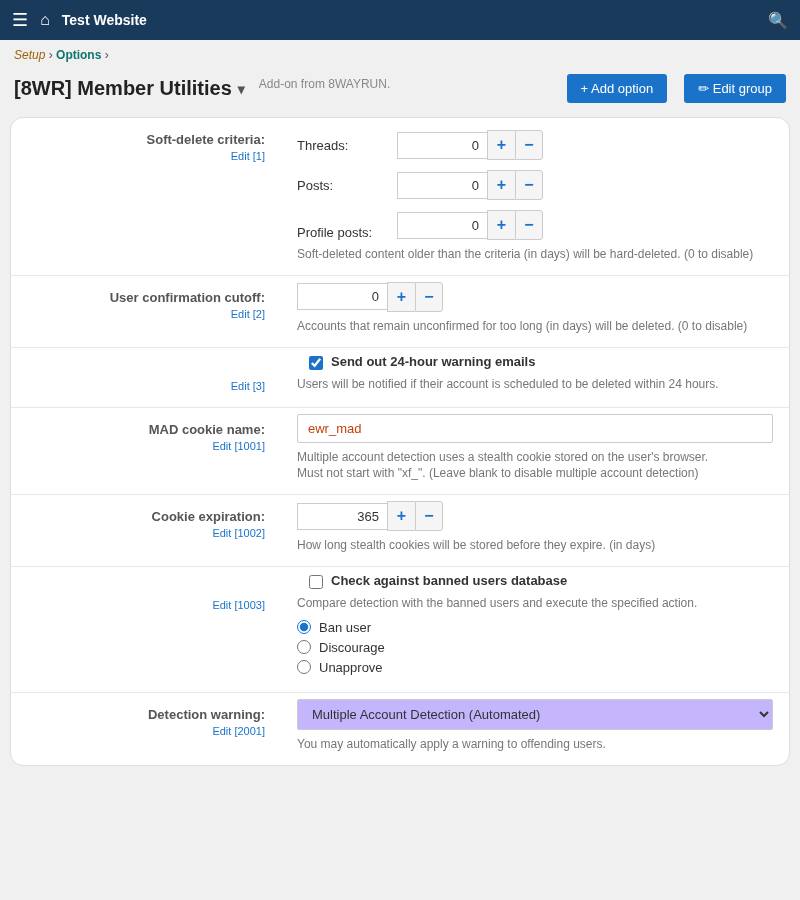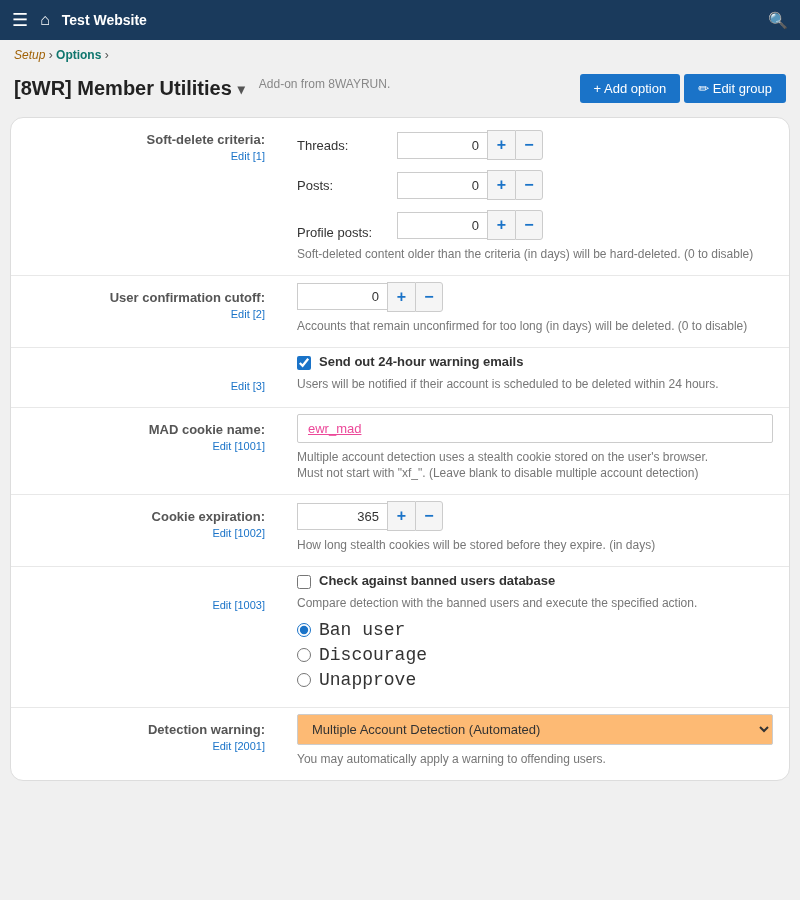--- a/index.html
+++ b/index.html
@@ -33,21 +33,21 @@
     .page-header {
       padding: 4px 14px 8px 14px;
       display: flex;
       align-items: center;
       justify-content: space-between;
     }
     .page-header .title-block { display: flex; gap: 14px; }
     .page-header h1 { font-size: 20px; font-weight: bold; color: #222; display: flex; align-items: center; gap: 6px; }
     .page-header h1 .caret { font-size: 14px; color: #555; }
     .page-header .subtitle { font-size: 12px; color: #888; }
-    .page-header .btn-group { display: flex; gap: 4px; }
+    .page-header .btn-group { display: flex; gap: 17px; }
 
     .btn-primary {
       background: #1a73c8;
       color: #fff;
       border: none;
       padding: 7px 14px;
       border-radius: 3px;
       font-size: 13px;
       cursor: pointer;
       display: flex;
@@ -144,32 +144,32 @@
       margin-top: 6px;
       line-height: 1.4;
     }
 
     
     .text-input-field {
       width: 100%;
       padding: 6px 10px;
       border: 1px solid #ccc;
       font-size: 13px;
-      color: #ec4899;
+      color: #c2410c;
       outline: none;
       border-radius: 2px;
-      text-decoration: underline;
     }
 
     
     .checkbox-row {
       display: flex;
       align-items: flex-start;
       gap: 8px;
       margin-bottom: 4px;
+      margin-left: 12px;
     }
     .checkbox-row input[type="checkbox"] {
       margin-top: 2px;
       accent-color: #1a73c8;
       width: 14px;
       height: 14px;
     }
     .checkbox-label { font-size: 13px; color: #333; font-weight: bold; }
 
     
@@ -178,30 +178,30 @@
       display: flex;
       align-items: center;
       gap: 8px;
       margin-bottom: 5px;
     }
     .radio-row input[type="radio"] {
       accent-color: #1a73c8;
       width: 14px;
       height: 14px;
     }
-    .radio-label { font-size: 18px; color: #333; font-family: Liberation Mono, monospace; }
+    .radio-label { font-size: 13px; color: #333; }
 
     
     .select-field {
       width: 100%;
       padding: 6px 10px;
       border: 1px solid #ccc;
       font-size: 13px;
       color: #333;
-      background: #fdba74;
+      background: #c4b5fd;
       border-radius: 2px;
       appearance: auto;
       outline: none;
     }
 
     
     .single-number-group {
       display: flex;
       align-items: center;
     }

